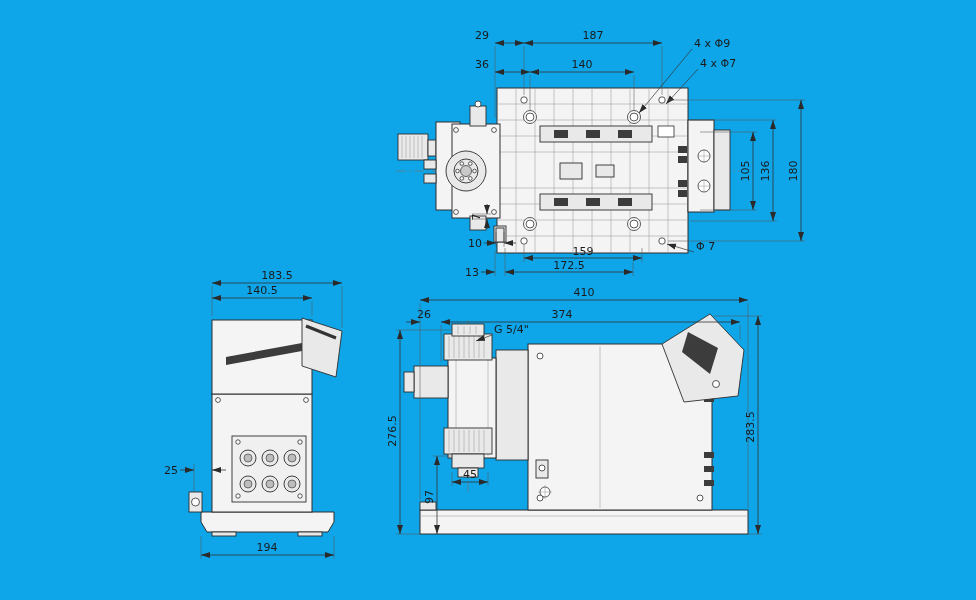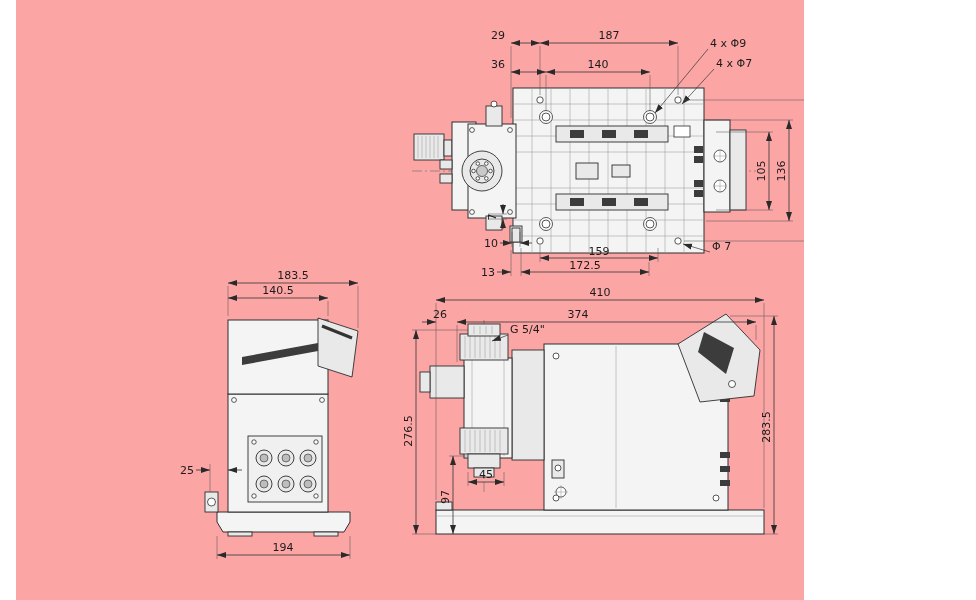--- a/index.html
+++ b/index.html
@@ -1,16 +1,16 @@
 <!DOCTYPE html>
 <html><head>
 <meta charset="utf-8">
 <style>
   html,body{margin:0;padding:0;background:#ffffff;}
-  .stage{width:788px;height:600px;position:relative;background:#fca5a5;overflow:hidden;margin-left:16px;}
+  .stage{width:976px;height:600px;position:relative;background:#0ea5e9;overflow:hidden;}
   svg{display:block;}
   text{font-family:"DejaVu Sans","Liberation Sans",sans-serif;font-size:11px;fill:#1b1b1b;text-anchor:middle;}
   .ts{text-anchor:start;} .te{text-anchor:end;}
   .s {fill:#f4f4f4;stroke:#2e2e2e;stroke-width:1;}
   .s2{fill:#e9e9e9;stroke:#2e2e2e;stroke-width:.9;}
   .s3{fill:#ffffff;stroke:#2e2e2e;stroke-width:.8;}
   .dk{fill:#3c3c3c;stroke:none;}
   .tn{stroke:#9a9a9a;stroke-width:.55;fill:none;}
   .ext{stroke:#5a5a5a;stroke-width:.55;fill:none;}
   .dm{stroke:#333;stroke-width:.8;fill:none;marker-start:url(#ar);marker-end:url(#ar);}

